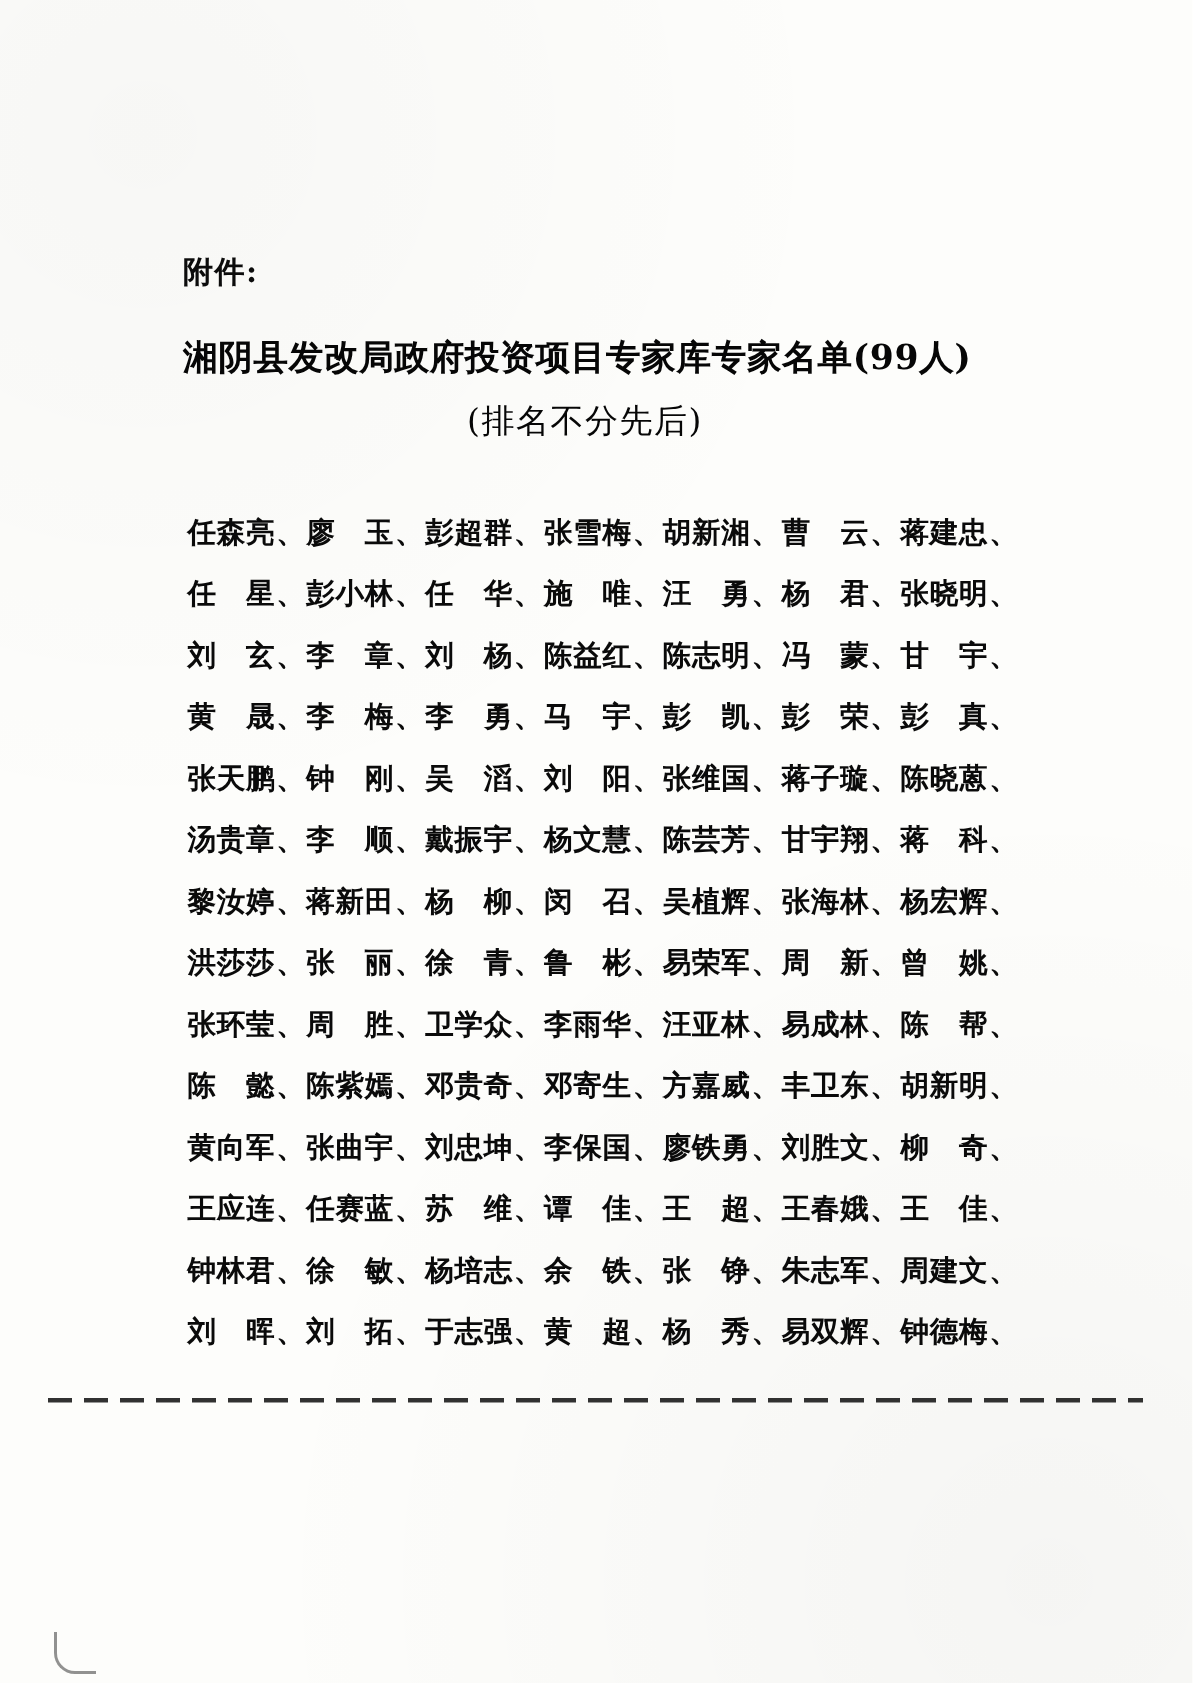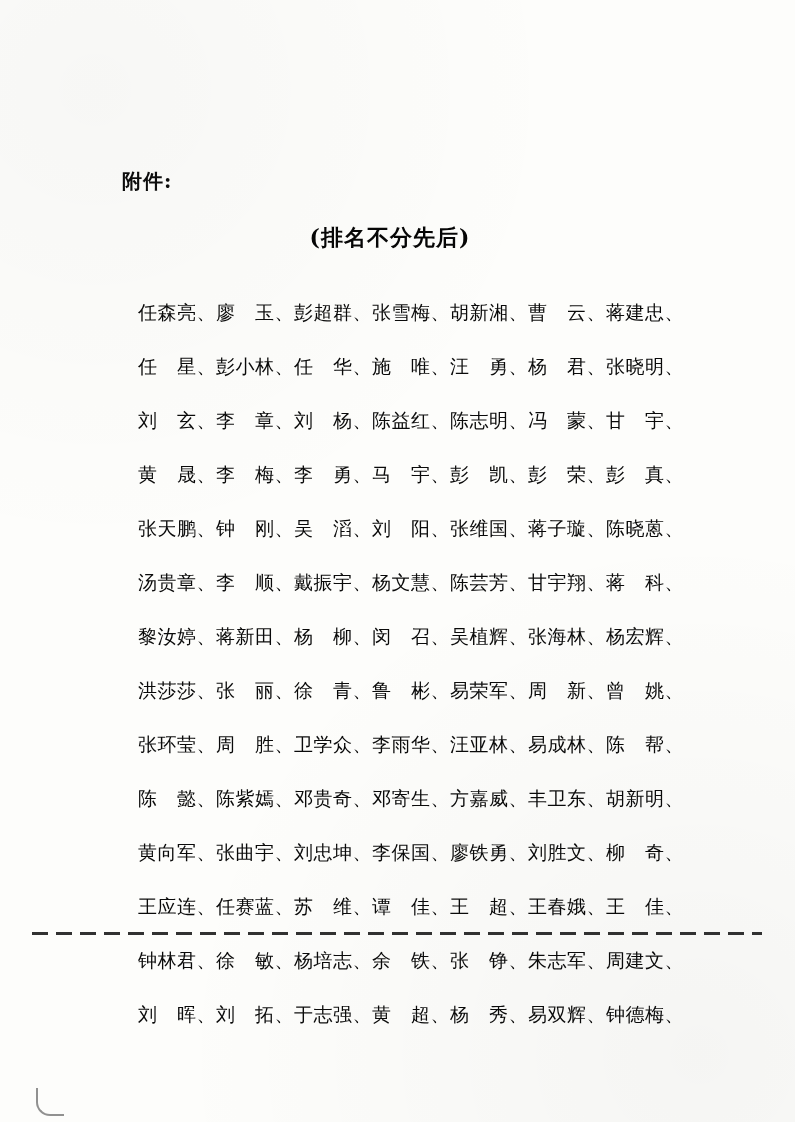--- a/index.html
+++ b/index.html
@@ -46,39 +46,40 @@
     font-size: 23px;
     font-weight: 700;
     text-align: left;
     letter-spacing: 0.5px;
     margin: 0 0 12px 0;
     color: #060606;
     white-space: nowrap;
   }
   .doc-subtitle {
     font-size: 22px;
-    font-weight: 700;
+    font-weight: 400;
     text-align: center;
     letter-spacing: 1px;
     margin: 0 0 40px 0;
     color: #060606;
     padding-right: 24px;
   }
   .name-lines {
     font-size: 19px;
     line-height: 38px;
     letter-spacing: 0.5px;
     color: #0a0a0a;
   }
   .name-line {
     display: flex;
     justify-content: space-between;
     white-space: nowrap;
-    margin: 16px;
+    margin: 3px;
     padding: 0;
+    font-weight: bold;
   }
   .name-line.last {
     justify-content: flex-start;
   }
   .name-cell {
     display: inline-block;
   }
   .name-sep {
     display: inline-block;
   }
@@ -108,20 +109,21 @@
 </style>
 </head>
 <body>
 
 <div class="page">
   <div class="scan-noise"></div>
 
   <div class="content">
     <p class="attachment-label">附件:</p>
 
+    <h1 class="doc-title">湘阴县发改局政府投资项目专家库专家名单(99人)</h1>
 
     <h2 class="doc-subtitle">(排名不分先后)</h2>
 
     <div class="name-lines">
         <div class="name-line">
           <span class="name-cell">任森亮</span>
           <span class="name-sep">、</span>
           <span class="name-cell">廖　玉</span>
           <span class="name-sep">、</span>
           <span class="name-cell">彭超群</span>

